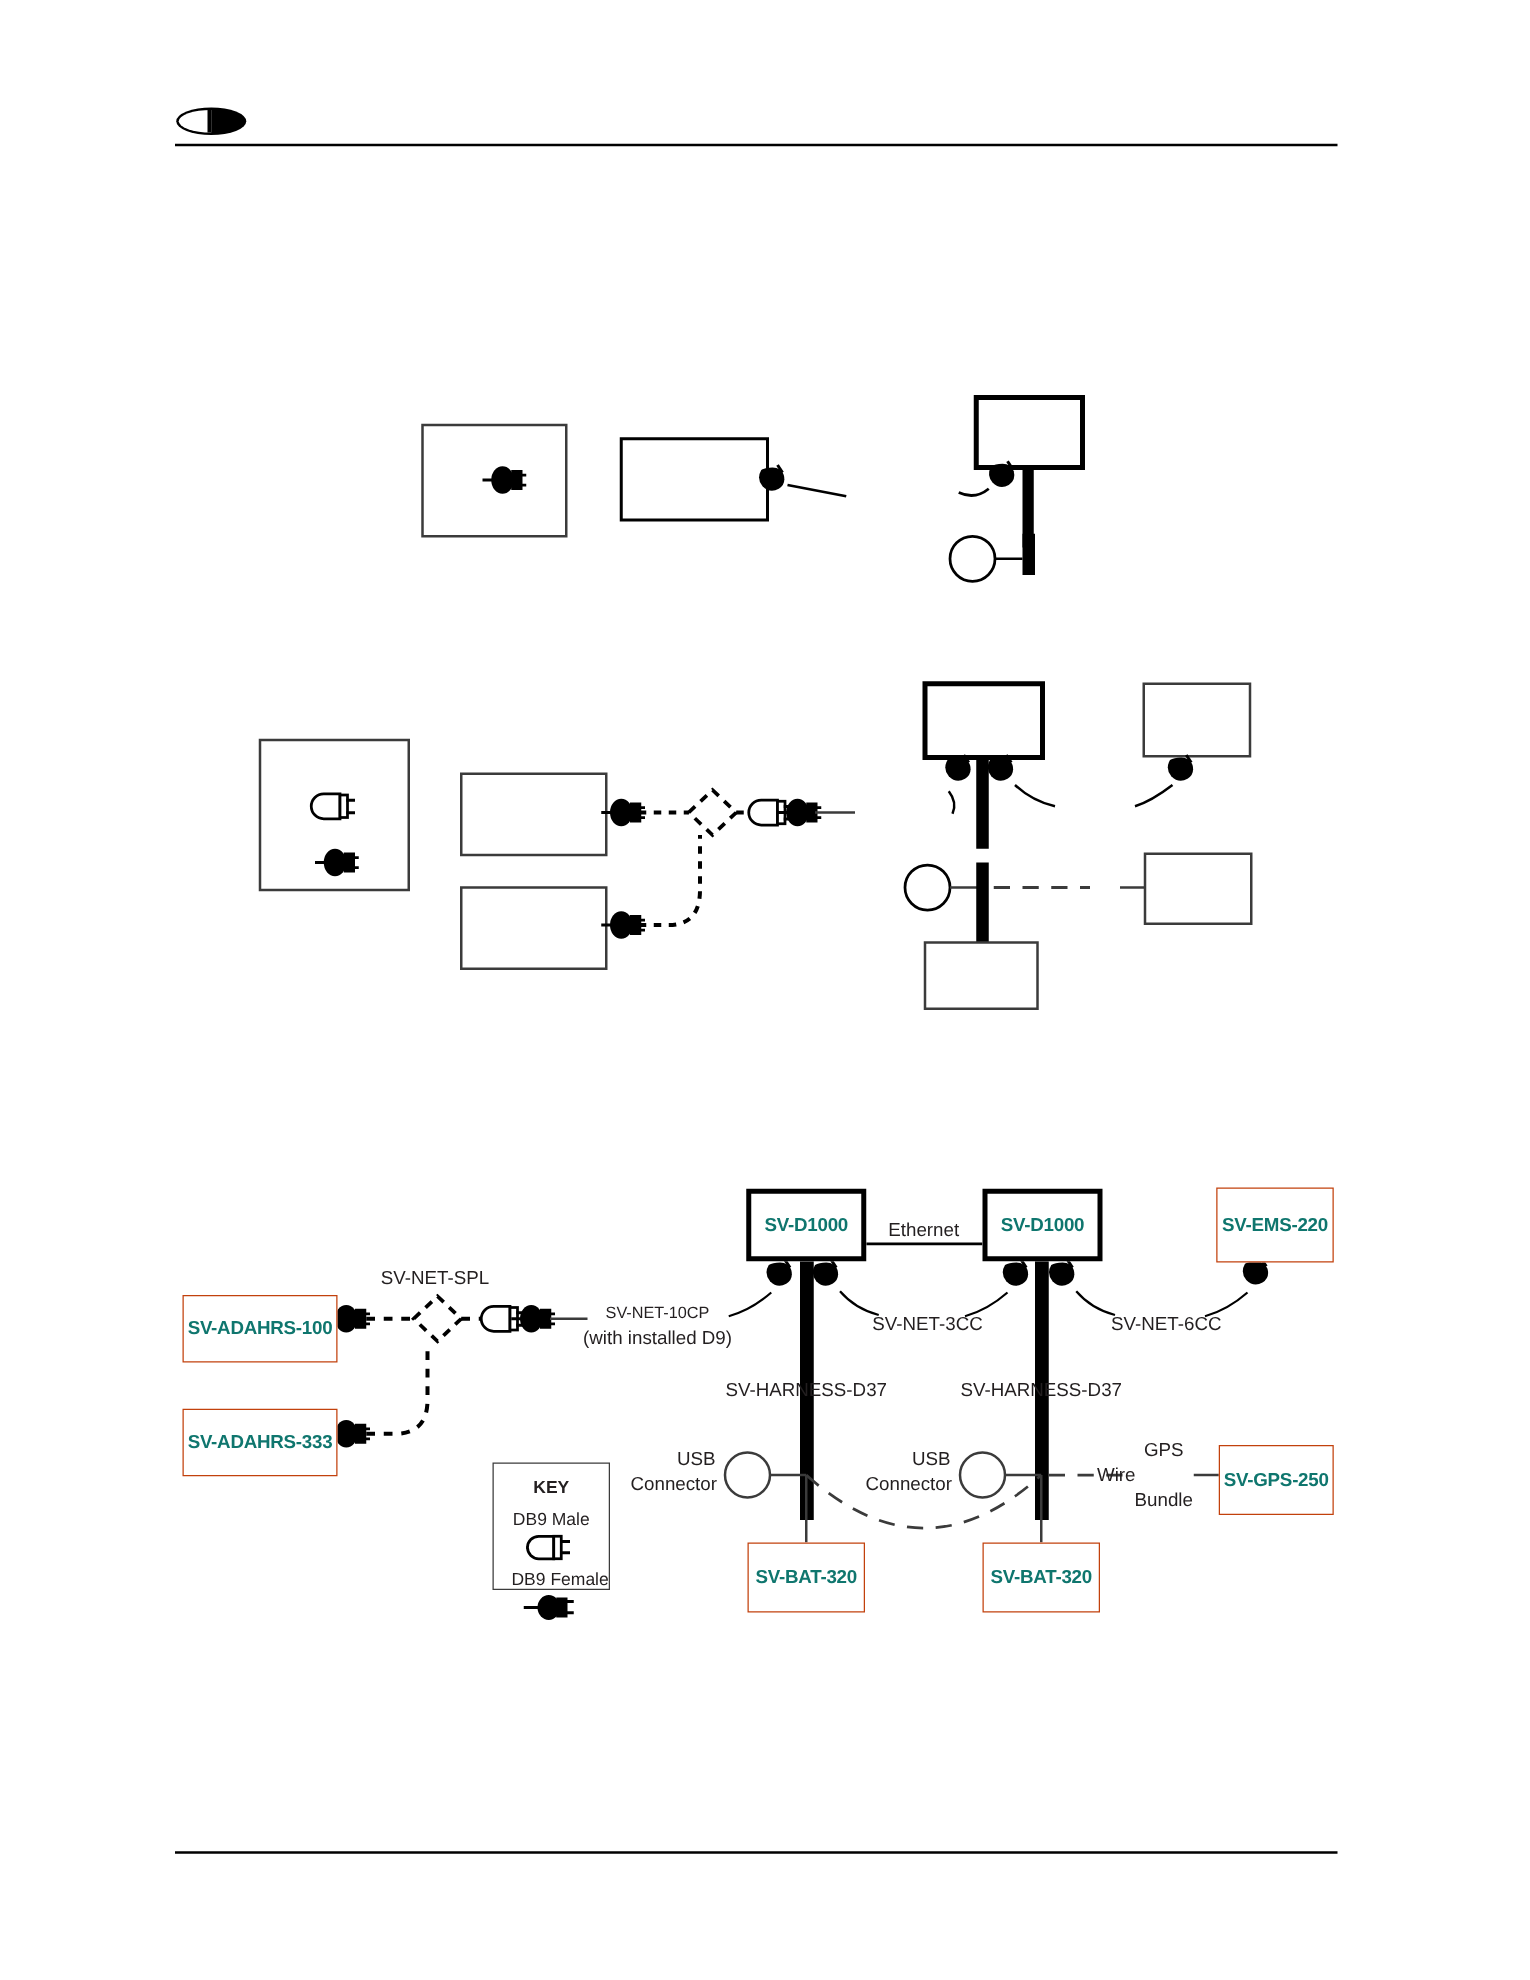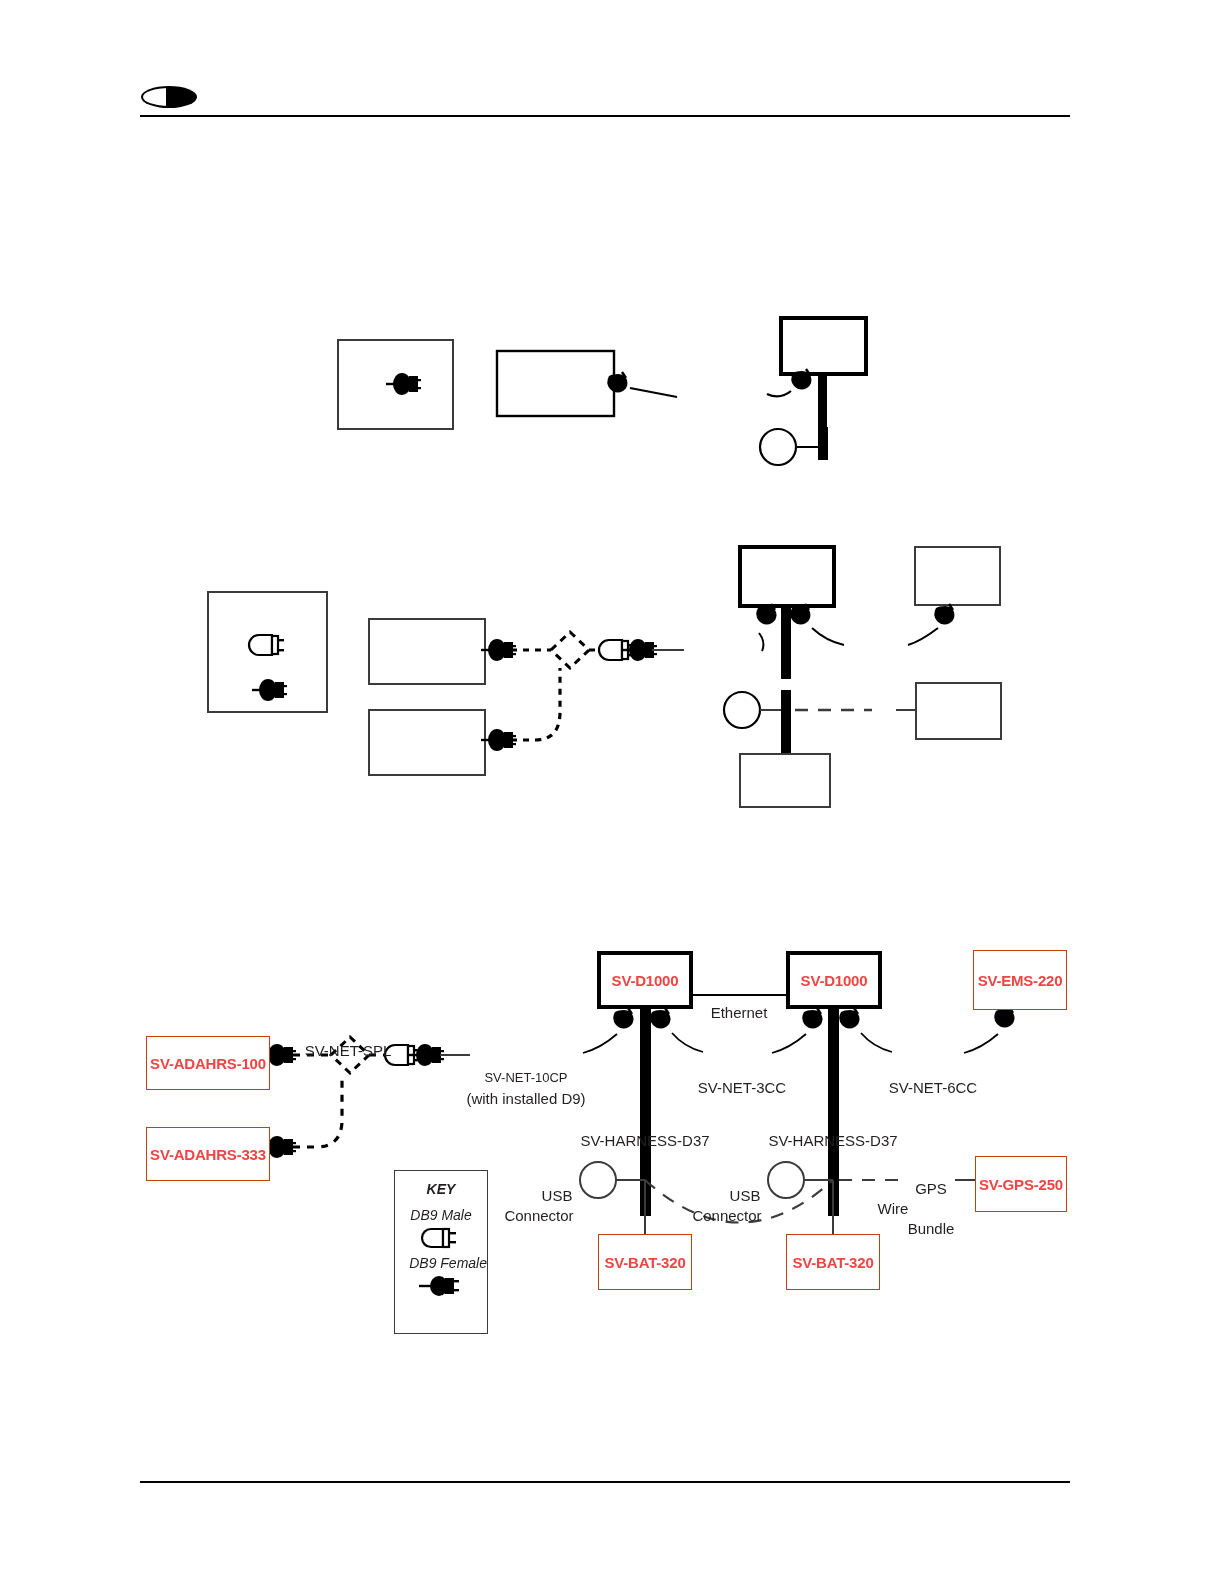--- a/index.html
+++ b/index.html
@@ -4,24 +4,24 @@
 <style>
   html,body{margin:0;padding:0;background:#ffffff;}
   body{width:1224px;height:1584px;position:relative;font-family:"Liberation Sans",sans-serif;color:#231f20;overflow:hidden;}
   .page{position:absolute;left:0;top:0;width:1224px;height:1584px;}
   .hdr-rule{position:absolute;left:140px;top:115px;width:930px;height:2px;background:#000;}
   .ftr-rule{position:absolute;left:140px;top:1481px;width:930px;height:2px;background:#000;}
   .logo{position:absolute;left:140px;top:84px;width:58px;height:26px;}
   svg.canvas{position:absolute;left:0;top:0;width:1224px;height:1584px;pointer-events:none;}
   .lbl{position:absolute;font-family:"Liberation Sans",sans-serif;color:#231f20;white-space:nowrap;}
   .lbl.b{font-weight:bold;}
-  .lbl.c{transform:translateX(-50%);margin-top:28px;}
+  .lbl.c{transform:translateX(-50%);}
   .box{position:absolute;background:#fff;border:1px solid #c2410c;box-sizing:border-box;}
   .box.thick{border:4px solid #000;}
-  .boxlabel{position:absolute;left:0;right:0;top:50%;transform:translateY(-50%);text-align:center;font-weight:bold;font-size:15px;letter-spacing:-0.2px;color:#ef4444;}
+  .boxlabel{position:absolute;left:0;right:0;top:50%;transform:translateY(-50%);text-align:center;font-weight:bold;font-size:15px;letter-spacing:-0.2px;color:#0f766e;}
   .keybox{position:absolute;border:1px solid #3b3b3b;background:#fff;box-sizing:border-box;}
 </style>
 </head>
 <body>
 
 <div class="page">
 
   <div class="logo">
     <svg width="58" height="26" viewBox="0 0 58 26">
       <ellipse cx="29" cy="13" rx="28" ry="11" fill="#000"></ellipse>
@@ -212,21 +212,21 @@
   <div class="box" style="left:975px;top:1156px;width:92px;height:56px;">
     <div class="boxlabel">SV-GPS-250</div>
   </div>
   <div class="box" style="left:598px;top:1234px;width:94px;height:56px;">
     <div class="boxlabel">SV-BAT-320</div>
   </div>
   <div class="box" style="left:786px;top:1234px;width:94px;height:56px;">
     <div class="boxlabel">SV-BAT-320</div>
   </div>
 
-  <div class="keybox" style="left:394px;top:1170px;width:94px;height:164px;font-style:italic;">
+  <div class="keybox" style="left:394px;top:1170px;width:94px;height:102px;">
     <div class="lbl b" style="left:0;right:0;top:10px;text-align:center;position:absolute;font-size:14px;">KEY</div>
     <div class="lbl" style="left:0;right:0;top:36px;text-align:center;position:absolute;font-size:14px;">DB9 Male</div>
     <svg style="position:absolute;left:0;top:56px;width:94px;height:22px;" viewBox="0 0 94 22">
       <line x1="26" y1="11" x2="36" y2="11" stroke="#000" stroke-width="2.2"></line>
       <path d="M36 2 a9 9 0 0 0 0 18 L48 20 L48 2 Z" fill="#fff" stroke="#000" stroke-width="2.2"></path>
       <rect x="48" y="2" width="6" height="18" fill="#fff" stroke="#000" stroke-width="2.2"></rect>
       <rect x="54" y="5" width="7" height="2.4" fill="#000"></rect>
       <rect x="54" y="14" width="7" height="2.4" fill="#000"></rect>
     </svg>
     <div class="lbl" style="left:0;right:0;top:84px;text-align:right;position:absolute;font-size:14px;">DB9 Female</div>

